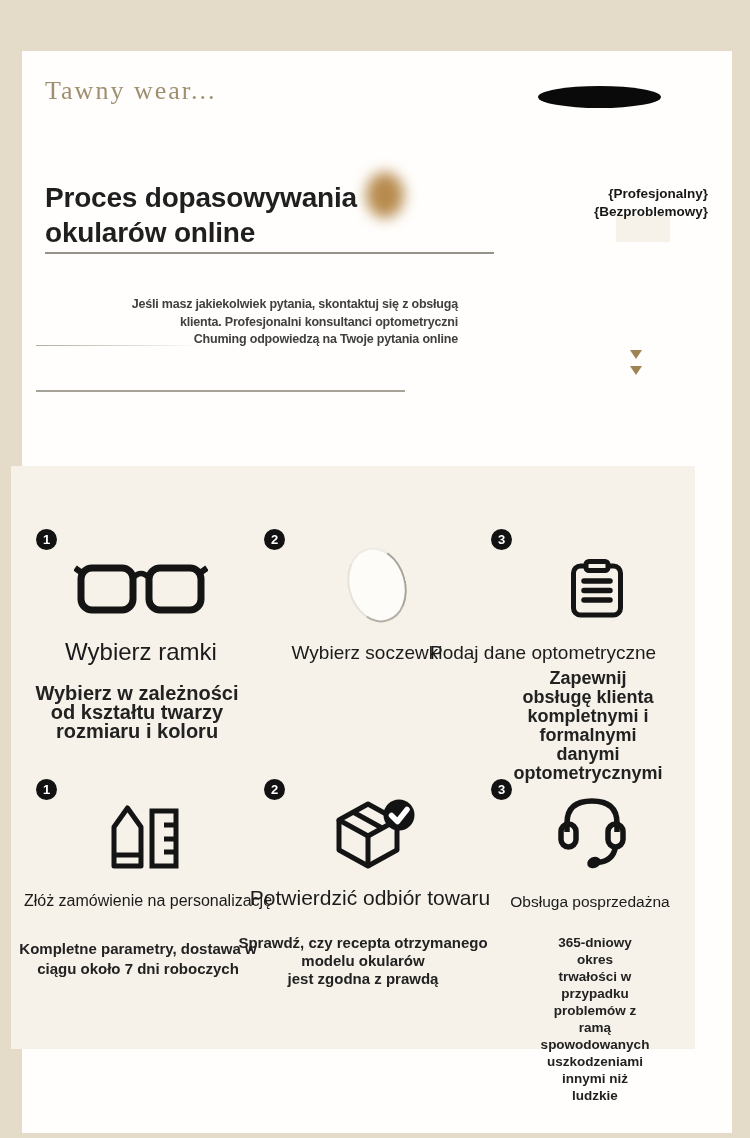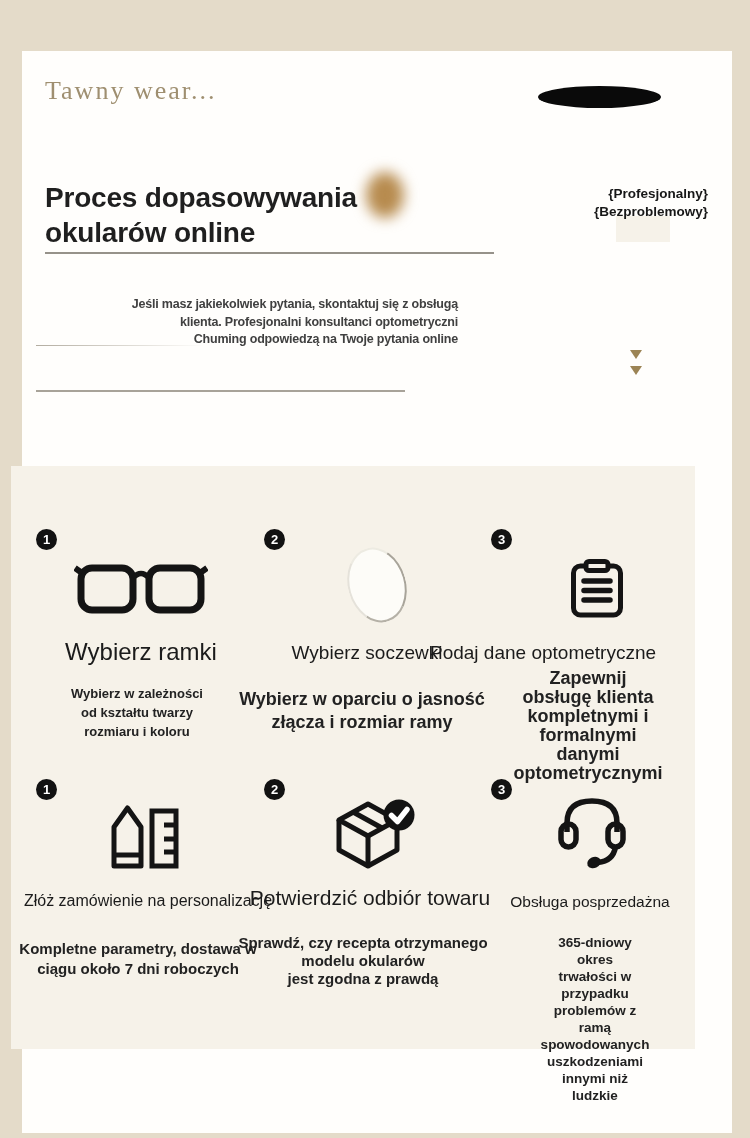--- a/index.html
+++ b/index.html
@@ -88,25 +88,23 @@
       <rect x="3.5" y="7" width="47" height="49" rx="7" stroke-width="5"></rect>
       <rect x="16" y="2.5" width="22" height="9" rx="3" stroke-width="5" fill="#f6f2e9"></rect>
       <path d="M14 22 H40 M14 31.5 H40 M14 41 H40" stroke-width="5.5" stroke-linecap="round"></path>
     </svg>
   </span>
 
   <div class="abs step-title" style="left:130px;top:172px;font-size:24px;">Wybierz ramki</div>
   <div class="abs step-title" style="left:356px;top:176px;font-size:19px;">Wybierz soczewki</div>
   <div class="abs step-title" style="left:532px;top:176px;font-size:19px;">Podaj dane optometryczne</div>
 
-  <div class="abs step-desc" style="left:126px;top:218px;font-size:13px;line-height:19px;">Wybierz w zależności
+  <div class="abs step-desc" style="left:126px;top:218px;font-size:20px;line-height:19px;">Wybierz w zależności
 od kształtu twarzy
 rozmiaru i koloru</div>
-  <div class="abs step-desc" style="left:351px;top:222px;font-size:18px;line-height:23px;">Wybierz w oparciu o jasność
-złącza i rozmiar ramy</div>
   <div class="abs step-desc" style="left:577px;top:203px;font-size:18px;line-height:19px;">Zapewnij obsługę klienta
 kompletnymi i formalnymi
 danymi optometrycznymi</div>
 
   <div class="abs badge" style="left:25px;top:313px;">
       <span>1</span>
     </div>
   <div class="abs badge" style="left:253px;top:313px;">
       <span>2</span>
     </div>

